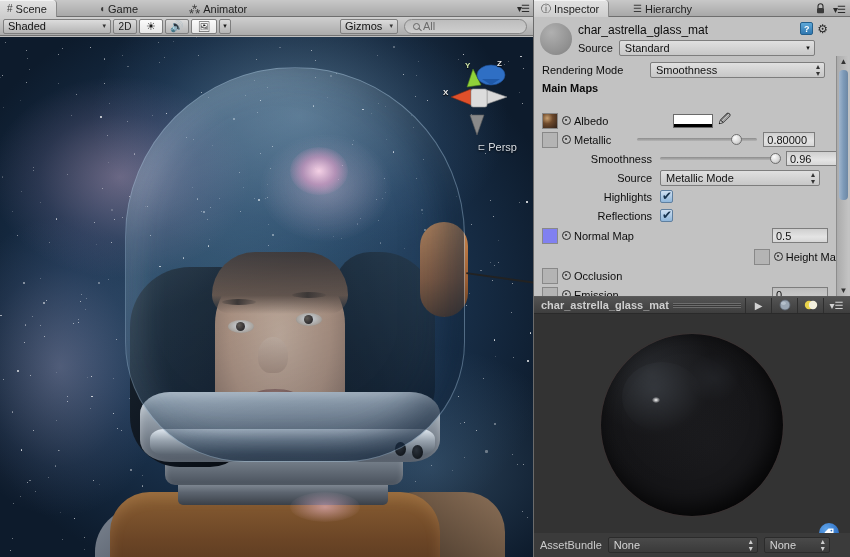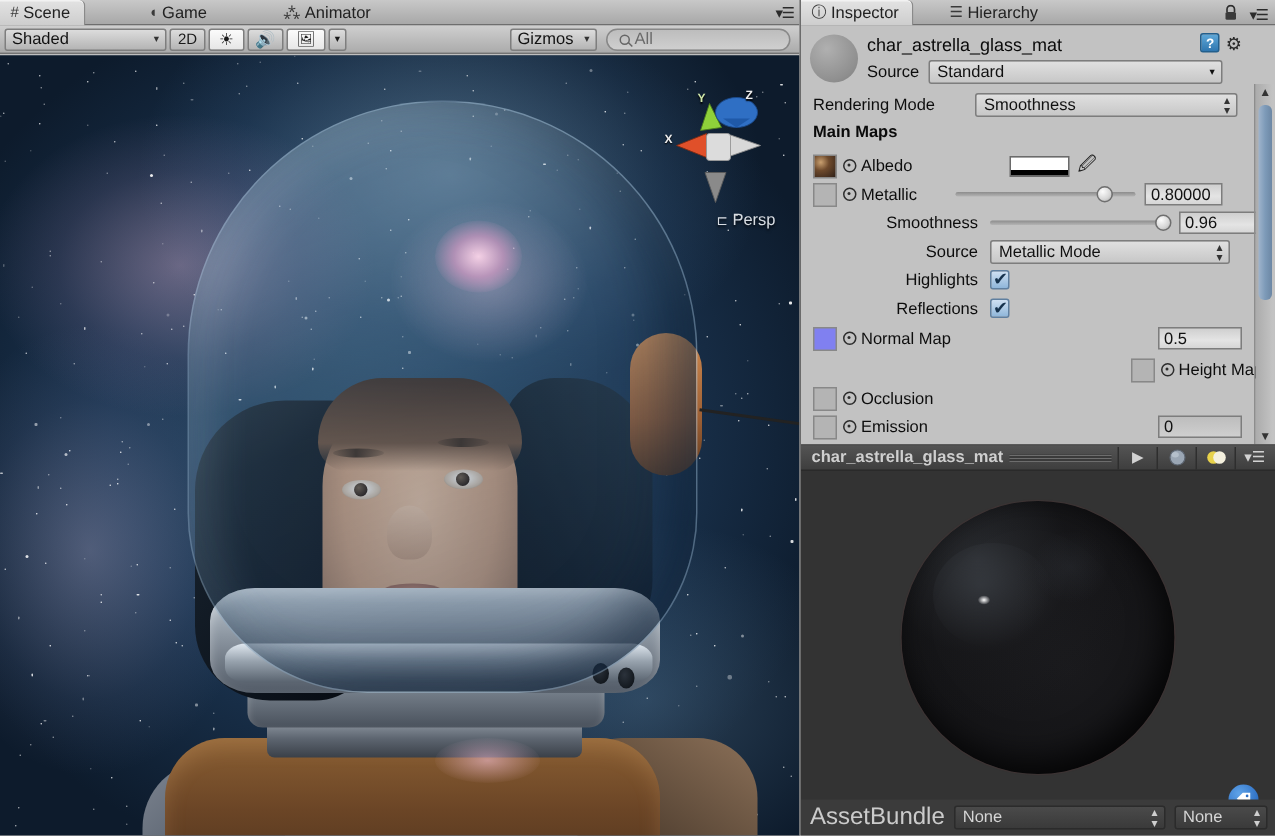--- a/index.html
+++ b/index.html
@@ -386,21 +386,21 @@
     position: absolute; right: 12px; top: 209px; width: 20px; height: 20px;
     border-radius: 50%;
     background: radial-gradient(circle at 35% 30%, #5fa3e8 0%, #2d6fc4 70%, #24589c 100%);
     display: flex; align-items: center; justify-content: center;
     color: #fff; font-size: 10px;
   }
   #bundle-row {
     position: absolute; left: 0; bottom: 0; width: 317px; height: 24px;
     background: #3b3b3b; display: flex; align-items: center; padding: 0 6px; gap: 6px;
   }
-  #bundle-row .lbl-d { color: #cbcbcb; font-size: 16px; white-space: nowrap; }
+  #bundle-row .lbl-d { color: #cbcbcb; font-size: 11px; white-space: nowrap; }
   .dark-drop {
     height: 16px; background: linear-gradient(180deg,#4a4a4a 0%, #3a3a3a 100%);
     border: 1px solid #2b2b2b; border-radius: 2px;
     display: flex; align-items: center; justify-content: space-between;
     padding: 0 4px 0 5px; font-size: 11px; color: #d6d6d6; cursor: default;
   }
   .dark-drop .updown { font-size: 8px; line-height: 7px; color: #cfcfcf; }
 </style>
 </head>
 <body>
@@ -973,21 +973,21 @@
     <div class="row" style="margin-top:4px;">
       <span class="lbl" style="width:108px;">Rendering Mode</span>
       <div class="dropdown" style="width:175px;">
         <span>Smoothness</span>
         <span class="updown">▴<br>▾</span>
       </div>
     </div>
 
     <div class="section-title" style="margin-top:4px;">Main Maps</div>
 
-    <div class="row" style="margin-top:8px;">
+    <div class="row" style="margin-top:18px;">
       <div class="texslot albedo"></div>
       <span class="radio-o"></span>
       <span class="lbl">Albedo</span>
       <div class="colorswatch" style="margin-left:65px;"></div>
       <span class="eyedrop">🖉</span>
     </div>
 
     <div class="row" style="margin-top:2px;">
       <div class="texslot"></div>
       <span class="radio-o"></span>

